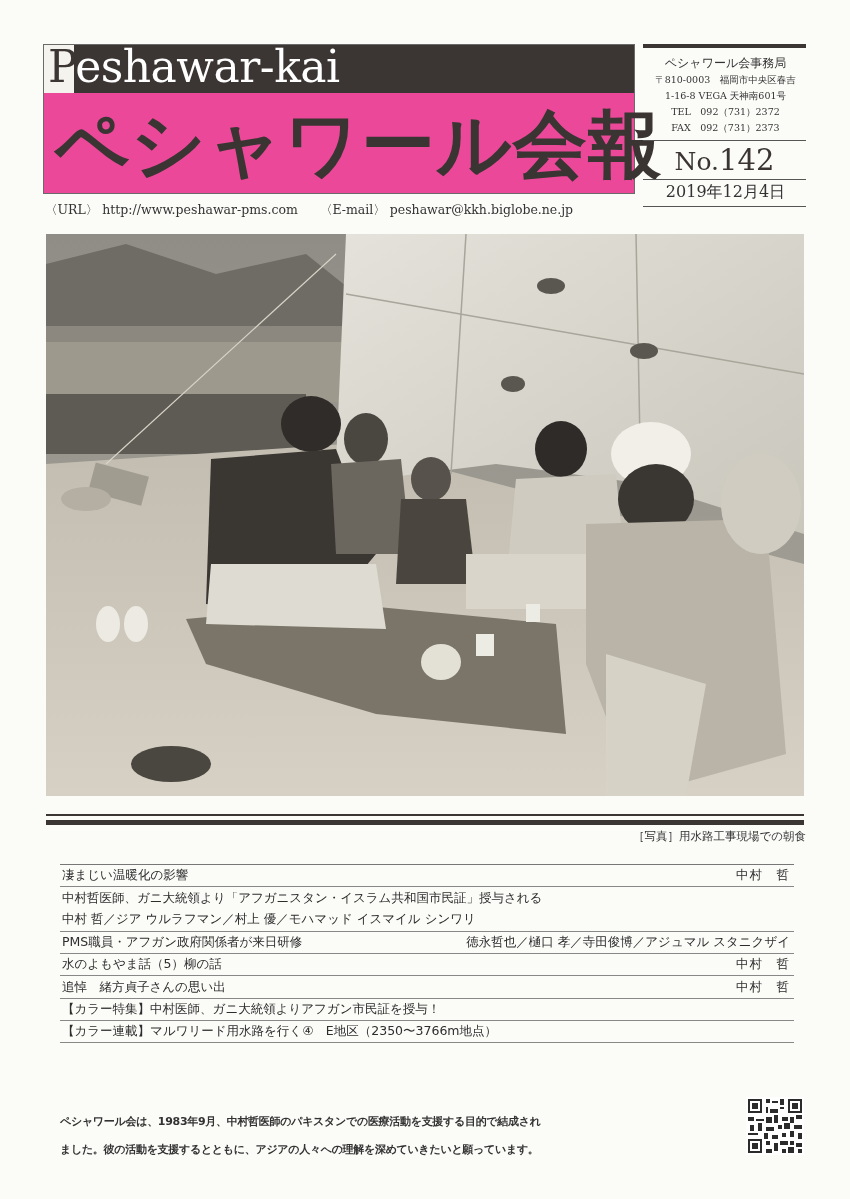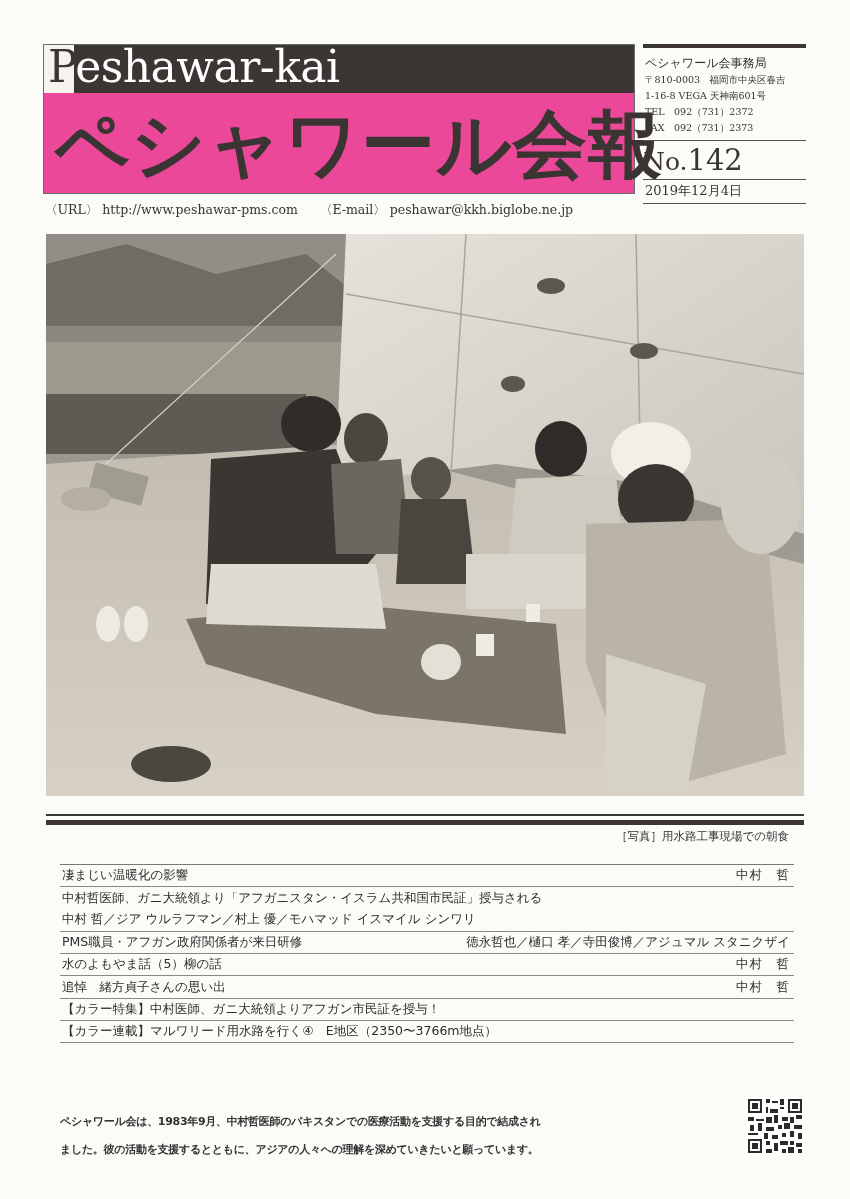--- a/index.html
+++ b/index.html
@@ -8,42 +8,42 @@
 
     
     .masthead { position: absolute; left: 43px; top: 44px; width: 592px; height: 150px; border: 1.5px solid #6a6a6a; background: #ec4899; }
     .mast-top { position: absolute; left: 0; top: 0; width: 100%; height: 48px; background: #3b3533; }
     .mast-p { position: absolute; left: 0; top: 0; width: 30px; height: 48px; background: #f4f3ee; }
     .mast-en { position: absolute; left: 4px; top: -4px; font-family: "DejaVu Serif", serif; font-size: 44px; color: #fff; letter-spacing: -0.5px; white-space: nowrap; }
     .mast-en .first { color: #3b3533; }
     .mast-jp { position: absolute; left: 10px; top: 54px; font-family: "DejaVu Serif", serif; font-size: 74px; font-weight: bold; color: #3a3533; letter-spacing: 1px; white-space: nowrap; line-height: 90px; }
 
     
-    .info { position: absolute; left: 643px; top: 44px; width: 163px; }
+    .info { position: absolute; left: 643px; top: 44px; width: 163px; text-align: center; }
     .rule-thick { height: 4px; background: #3b3533; }
     .rule-thin { height: 1px; background: #555; }
     .info-lines { padding: 6px 0 4px 2px; font-family: "DejaVu Serif", serif; font-size: 9.5px; line-height: 16px; color: #333; white-space: nowrap; }
     .info-lines .org { font-size: 12px; line-height: 18px; }
     .issue { font-family: "DejaVu Serif", serif; font-size: 29px; color: #3a3533; padding: 2px 0 0 0; line-height: 34px; }
     .issue .no { font-size: 25px; }
-    .date { font-family: "DejaVu Serif", serif; font-size: 13px; color: #333; padding: 2px 0 3px 2px; }
+    .date { font-family: "DejaVu Serif", serif; font-size: 16px; color: #333; padding: 2px 0 3px 2px; }
 
     
     .contact { position: absolute; left: 45px; top: 202px; font-family: "DejaVu Serif", serif; font-size: 12.5px; color: #333; white-space: nowrap; }
     .contact span { margin-right: 4px; }
     .contact .gap { display: inline-block; width: 14px; }
 
     
     .photo { position: absolute; left: 46px; top: 234px; width: 758px; height: 562px; overflow: hidden; background: #b5b2a8; }
     .photo svg { display: block; }
 
     
     .dbl1 { position: absolute; left: 46px; top: 814px; width: 758px; height: 2px; background: #3b3533; }
     .dbl2 { position: absolute; left: 46px; top: 820px; width: 758px; height: 5px; background: #3b3533; }
-    .caption { position: absolute; right: 61px; top: 829px; font-family: "DejaVu Serif", serif; font-size: 11.5px; color: #333; }
+    .caption { position: absolute; right: 44px; top: 829px; font-family: "DejaVu Serif", serif; font-size: 11.5px; color: #333; }
 
     
     .toc { position: absolute; left: 60px; top: 864px; width: 734px; border-top: 1.5px solid #777; }
     .toc-row { display: flex; justify-content: space-between; align-items: center; height: 22.3px; border-bottom: 1.5px solid #888; font-size: 12.5px; color: #2d2d2d; padding: 0 4px 0 2px; white-space: nowrap; }
     .toc-row.double { height: 44.6px; flex-direction: column; align-items: stretch; justify-content: space-around; }
     .toc-row.double .t { text-align: left; }
     .toc-row.double .a { }
     .toc-row .a { letter-spacing: 1px; }
 
     

